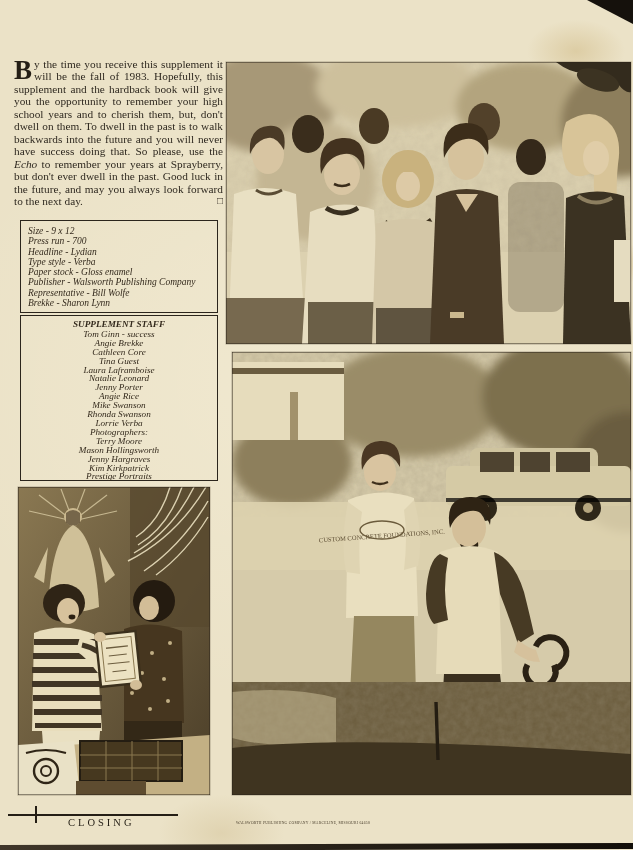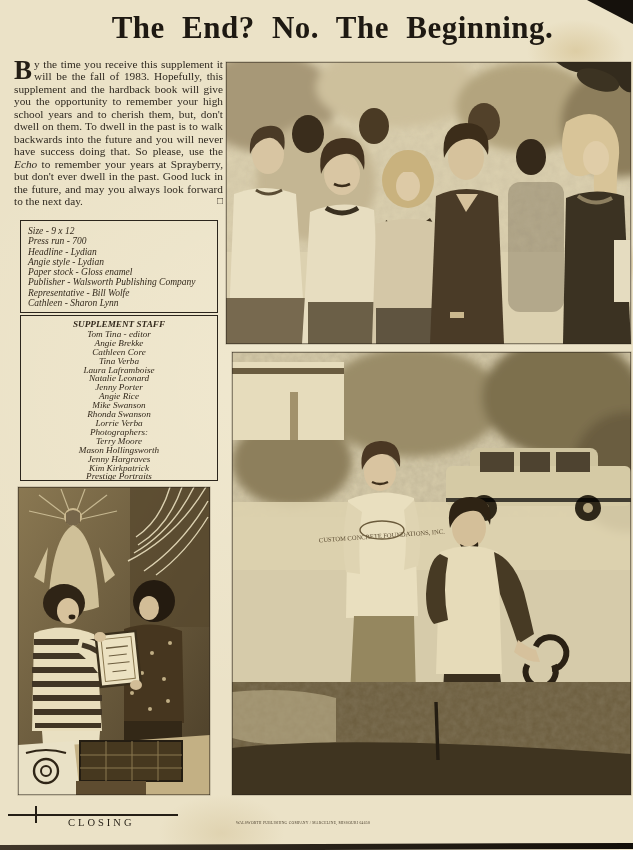--- a/index.html
+++ b/index.html
@@ -53,46 +53,45 @@
   .scan-edge-bottom{
     position:absolute;left:0;right:0;bottom:0;height:6px;
     background:linear-gradient(to right,#40372a,#120e09);transform:skewY(-.2deg);
   }
 </style>
 </head>
 <body>
 
 <div class="page">
 
-  <div class="title">The End?  No.  The Beginning.</div>
 
   <div class="article">
     <span class="dropcap">B</span><span>y the time you receive this supplement it will be the fall of 1983. Hopefully, this supplement and the hardback book will give you the opportunity to remember your high school years and to cherish them, but, don't dwell on them. To dwell in the past is to walk backwards into the future and you will never have success doing that. So please, use the </span><i>Echo</i><span> to remember your years at Sprayberry, but don't ever dwell in the past. Good luck in the future, and may you always look forward to the next day.</span><span class="endmark">□</span>
   </div>
 
   <div class="infobox box-production">
     <div>
         <div>Size - 9 x 12</div>
         <div>Press run - 700</div>
         <div>Headline - Lydian</div>
-        <div>Angie style - Lydian</div>
+        <div>Type style - Verba</div>
         <div>Paper stock - Gloss enamel</div>
         <div>Publisher - Walsworth Publishing Company</div>
         <div>Representative - Bill Wolfe</div>
-        <div>Cathleen - Sharon Lynn</div>
+        <div>Brekke - Sharon Lynn</div>
       </div>
   </div>
 
   <div class="infobox box-staff">
     <div class="heading">SUPPLEMENT STAFF</div>
     <div>
-        <div>Tom Tina - editor</div>
+        <div>Tom Ginn - success</div>
         <div>Angie Brekke</div>
         <div>Cathleen Core</div>
-        <div>Tina Verba</div>
+        <div>Tina Guest</div>
         <div>Laura Laframboise</div>
         <div>Natalie Leonard</div>
         <div>Jenny Porter</div>
         <div>Angie Rice</div>
         <div>Mike Swanson</div>
         <div>Rhonda Swanson</div>
         <div>Lorrie Verba</div>
         <div>Photographers:</div>
         <div>Terry Moore</div>
         <div>Mason Hollingsworth</div>

